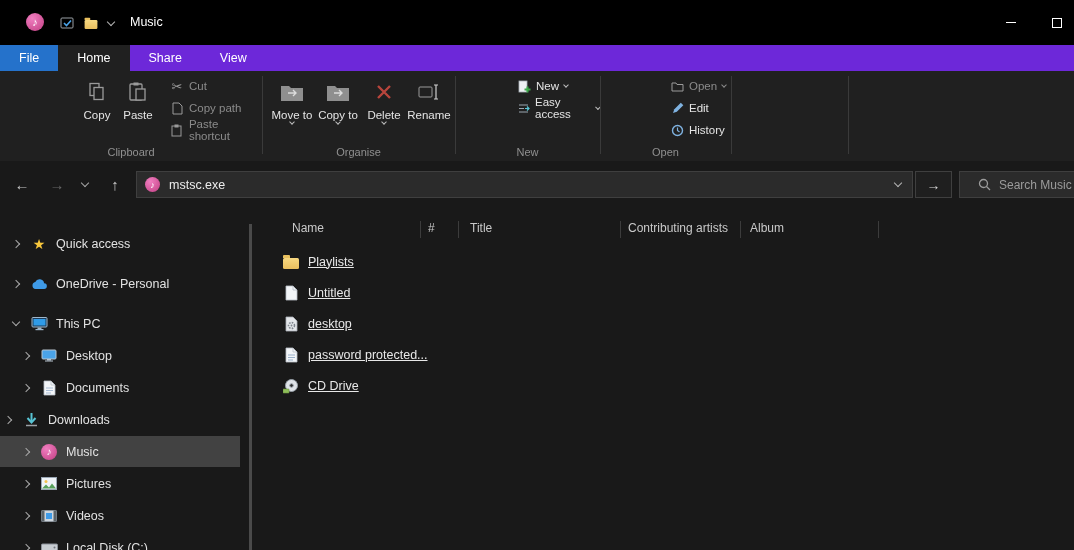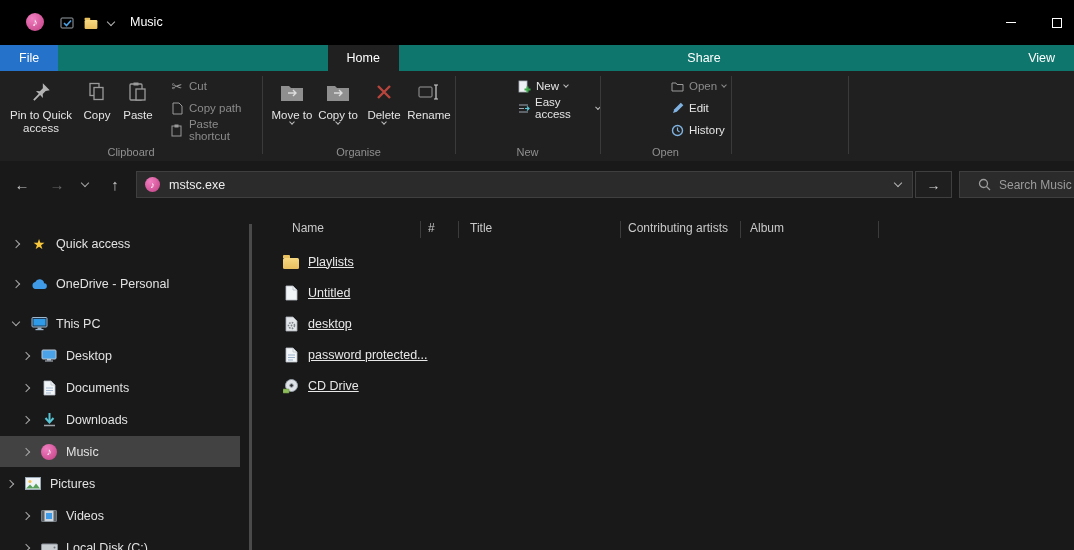--- a/index.html
+++ b/index.html
@@ -17,21 +17,21 @@
   .min-glyph { width:10px; height:1px; background:#fff; }
   .max-glyph { width:10px; height:10px; border:1px solid #fff; }
 
   
   .cd, .cr { display:inline-block; width:6px; height:6px; border-right:1.2px solid currentColor; border-bottom:1.2px solid currentColor; }
   .cd { transform:rotate(45deg); margin-top:-3px; }
   .cr { transform:rotate(-45deg); }
   .cd.tiny { width:4px; height:4px; margin-top:-2px; }
 
   
-  .tabs { position:absolute; top:45px; left:0; right:0; height:26px; background:#0f766e; display:flex;justify-content:space-between; }
+  .tabs { position:absolute; top:45px; left:0; right:0; height:26px; background:#6d28d9; display:flex; }
   .tab { height:26px; padding:0 19px; display:flex; align-items:center; font-size:12.5px; color:#fff; }
   .tab.file { background:#2572cb; }
   .tab.active { background:#202020; }
 
   
   .ribbon { position:absolute; top:71px; left:0; right:0; height:90px; background:#202020; }
   .rsep { position:absolute; top:5px; width:1px; height:78px; background:#3a3a3a; }
   .rgroup { position:absolute; top:0; height:90px; }
   .rlabel { position:absolute; bottom:3px; left:0; right:0; text-align:center; font-size:11px; color:#909090; }
   .bigbtn { position:absolute; top:7px; display:flex; flex-direction:column; align-items:center;
@@ -116,28 +116,20 @@
   <div class="tabs">
     <div class="tab file">File</div>
     <div class="tab active">Home</div>
     <div class="tab">Share</div>
     <div class="tab">View</div>
   </div>
 
   <div class="ribbon">
 
     <div class="rgroup" style="left:0;width:262px">
-      <div class="bigbtn" style="left:6px;width:70px">
-        <span class="ic">
-          <svg width="22" height="22" viewBox="0 0 24 24">
-              <path d="M14 2.5l7.5 7.5-4.4 1-3.2 3.2.2 4.3-3.1-3.1-6.1 6.1-1.4-1.4 6.1-6.1-3.1-3.1 4.3.2 3.2-3.2z" fill="#b4b4b4"></path>
-            </svg>
-        </span>
-        <span>Pin to Quick access</span>
-      </div>
       <div class="bigbtn" style="left:78px;width:38px">
         <span class="ic">
           <svg width="22" height="22" viewBox="0 0 22 22" fill="none" stroke="#9a9a9a" stroke-width="1.3">
               <rect x="4" y="2.5" width="9" height="12"></rect>
               <rect x="8" y="6.5" width="9" height="12" fill="#202020"></rect>
             </svg>
         </span>
         <span>Copy</span>
       </div>
       <div class="bigbtn" style="left:118px;width:40px">
@@ -365,21 +357,21 @@
         </span>
       <span class="sicon">
         <svg width="13" height="16">
             <path d="M1 1h7l4 4v10H1z" fill="#f2f5f8" stroke="#b9bfc6" stroke-width="0.8"></path>
             <path d="M8 1v4h4" fill="none" stroke="#b9bfc6" stroke-width="0.8"></path>
             <path d="M3 8h7M3 10.5h7M3 13h5" stroke="#9fb6d0" stroke-width="0.9"></path>
           </svg>
       </span>
       <span class="slabel">Documents</span>
     </div>
-    <div class="srow" style="top:404px;padding-left:18px">
+    <div class="srow" style="top:404px;">
       <span class="chev-slot">
           <span class="cr"></span>
         </span>
       <span class="sicon">
         <svg width="15" height="15">
             <path d="M7.5 1v8" stroke="#58c4d4" stroke-width="2"></path>
             <path d="M3.5 6l4 4.5L11.5 6" fill="none" stroke="#58c4d4" stroke-width="2"></path>
             <path d="M2 13.5h11" stroke="#9aa0a6" stroke-width="1.5"></path>
           </svg>
       </span>
@@ -389,21 +381,21 @@
       <span class="chev-slot">
           <span class="cr"></span>
         </span>
       <span class="sicon">
           <span class="note-circle">
             <span>♪</span>
           </span>
         </span>
       <span class="slabel">Music</span>
     </div>
-    <div class="srow" style="top:468px;padding-left:2px">
+    <div class="srow" style="top:468px;padding-left:18px">
       <span class="chev-slot">
           <span class="cr"></span>
         </span>
       <span class="sicon">
         <svg width="16" height="13">
             <rect x="0.5" y="0.5" width="15" height="12" fill="#eef3f8" stroke="#9aa7b5"></rect>
             <circle cx="5" cy="4.5" r="1.5" fill="#f2c14e"></circle>
             <path d="M1 11.5l4-4 3 3 3-4 4 5z" fill="#57a05c"></path>
           </svg>
       </span>

